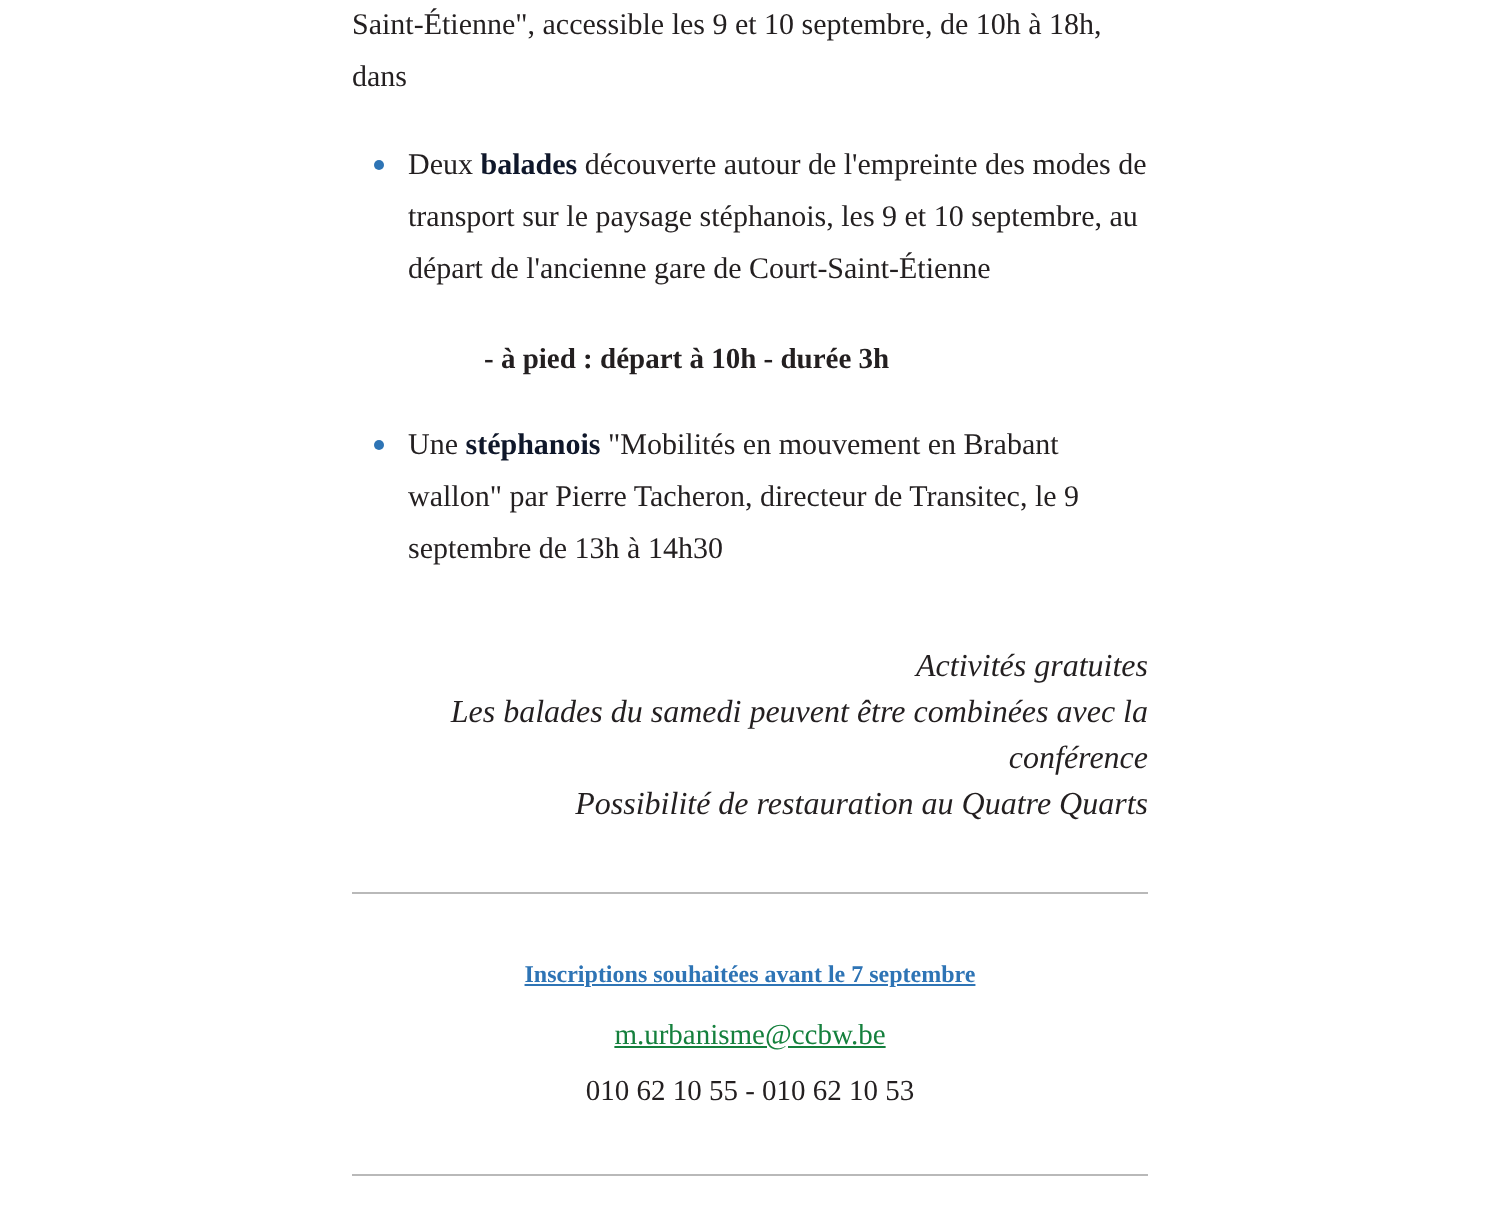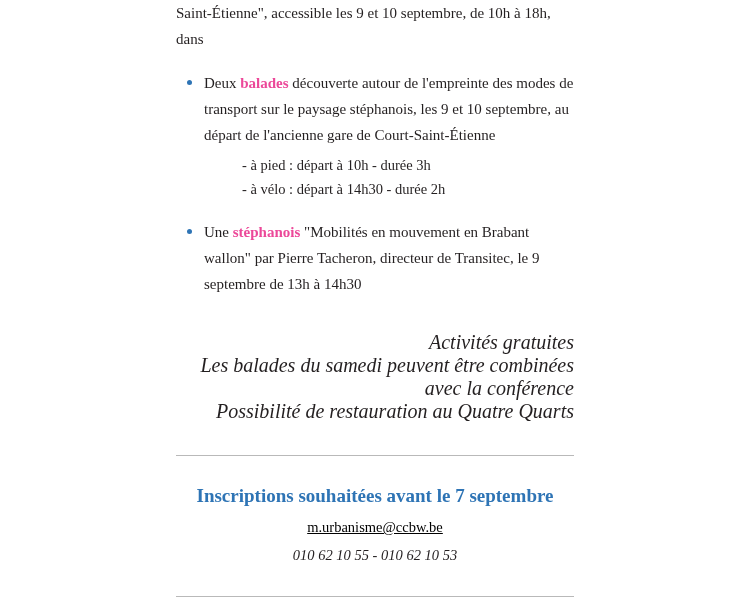--- a/index.html
+++ b/index.html
@@ -46,66 +46,67 @@
   .bullet-item .dot {
     position: absolute;
     left: 11px;
     top: 10px;
     width: 5px;
     height: 5px;
     border-radius: 50%;
     background: #2e74b5;
   }
   .kw {
-    color: #ec4899;
+    color: #0f172a;
     font-weight: bold;
     margin-top: 24px;
   }
   .sub-lines {
-    margin: 5px 0 0 38px;
+    margin: 20px 0 0 38px;
     font-size: 14.5px;
     line-height: 24px;
+    font-weight: bold;
   }
   .italic-block {
     margin-top: 34px;
     text-align: right;
     font-style: italic;
-    font-size: 20px;
+    font-size: 16px;
     line-height: 23px;
     color: #231f20;
   }
   .rule {
     border: none;
     border-top: 1px solid #b9b9b9;
     margin: 32px 0 0 0;
     width: 100%;
   }
   .center-block {
     text-align: center;
   }
   .reg-title {
     margin-top: 28px;
     color: #2e74b5;
     font-weight: bold;
-    font-size: 19px;
+    font-size: 12px;
     line-height: 24px;
+    text-decoration: underline;
   }
   .mail-link {
     display: inline-block;
     margin-top: 8px;
-    color: #000000;
+    color: #15803d;
     text-decoration: underline;
     font-size: 14.5px;
     line-height: 22px;
   }
   .phone {
     margin-top: 6px;
     font-size: 14.5px;
     line-height: 22px;
-    font-style: italic;
   }
   .rule2 {
     margin-top: 30px;
   }
 </style>
 </head>
 <body>
 
 <div class="page">
 
@@ -114,21 +115,20 @@
   </div>
 
   <ul class="bullet-list">
     <li class="bullet-item">
       <span class="dot"></span>
       <span>Deux</span>
       <span class="kw">balades</span>
       <span>découverte autour de l'empreinte des modes de transport sur le paysage stéphanois, les 9 et 10 septembre, au départ de l'ancienne gare de Court-Saint-Étienne</span>
       <div class="sub-lines">
         <div>- à pied : départ à 10h - durée 3h</div>
-        <div>- à vélo : départ à 14h30 - durée 2h</div>
       </div>
     </li>
     <li class="bullet-item">
       <span class="dot"></span>
       <span>Une</span>
       <span class="kw">stéphanois</span>
       <span>"Mobilités en mouvement en Brabant wallon" par Pierre Tacheron, directeur de Transitec, le 9 septembre de 13h à 14h30</span>
     </li>
   </ul>
 

